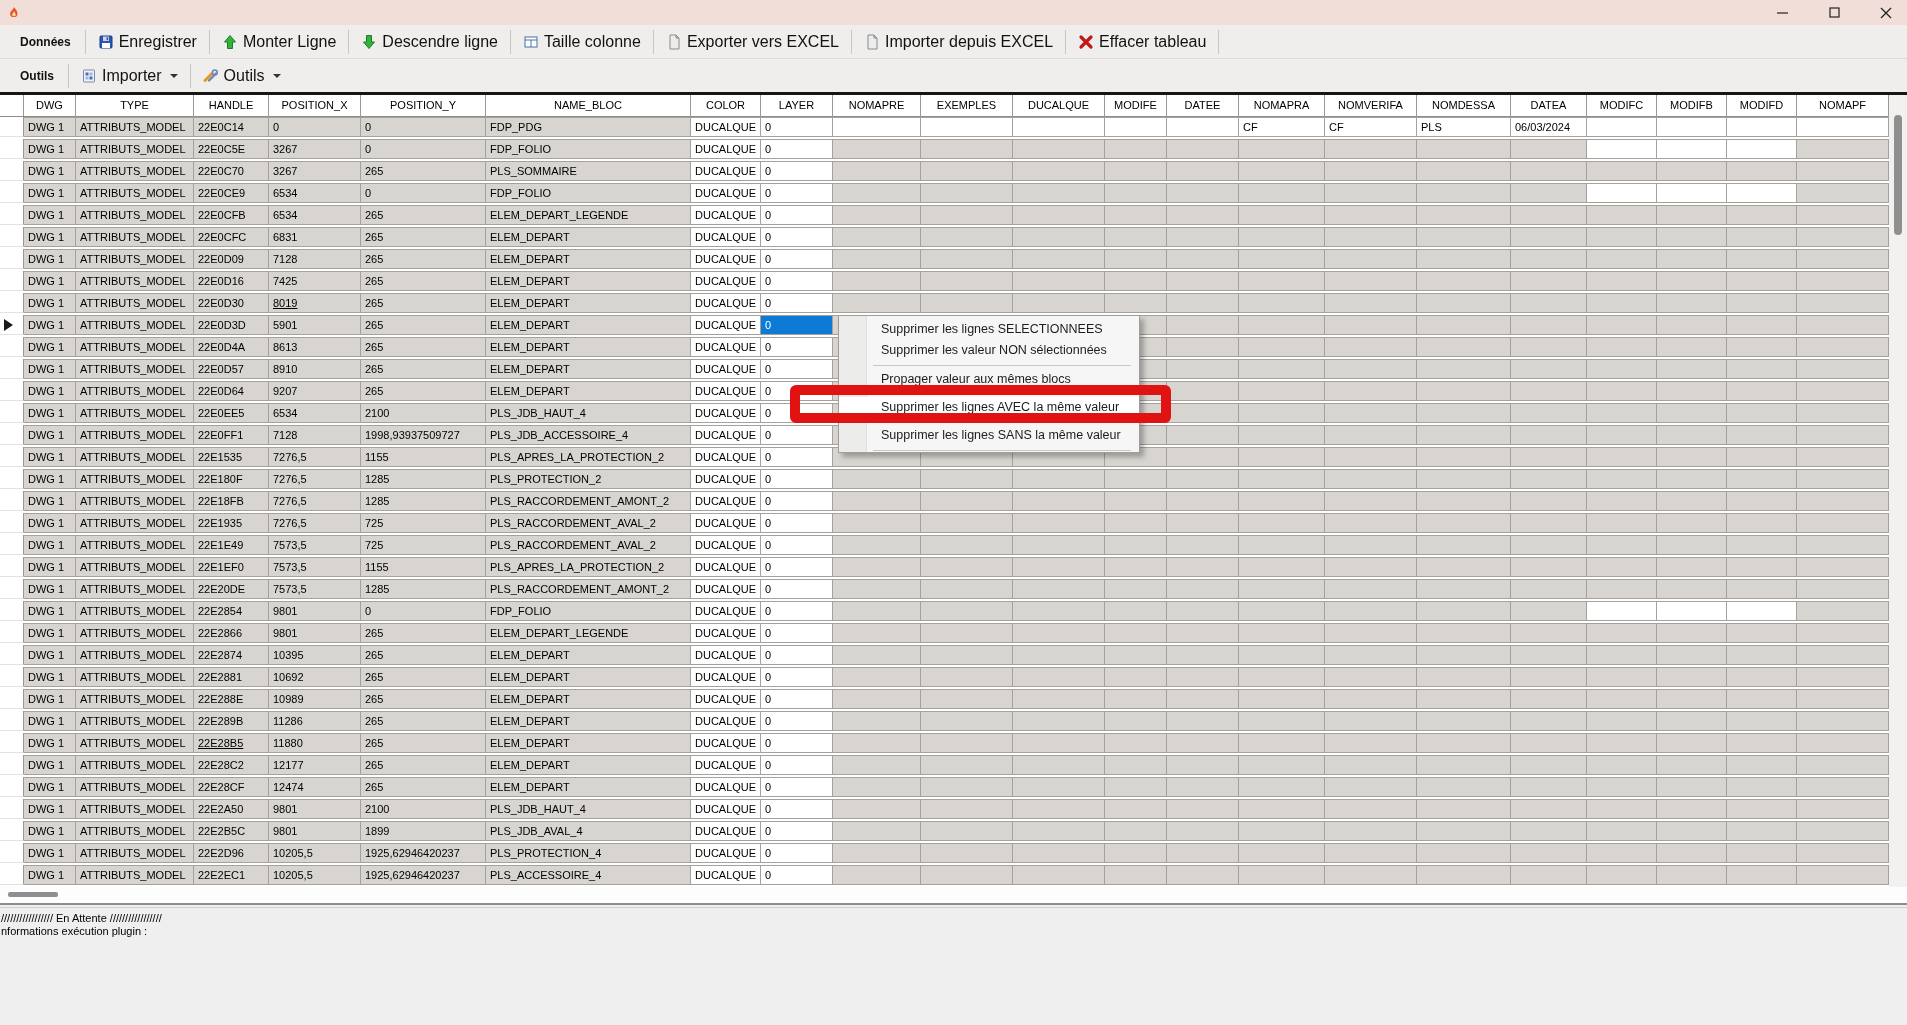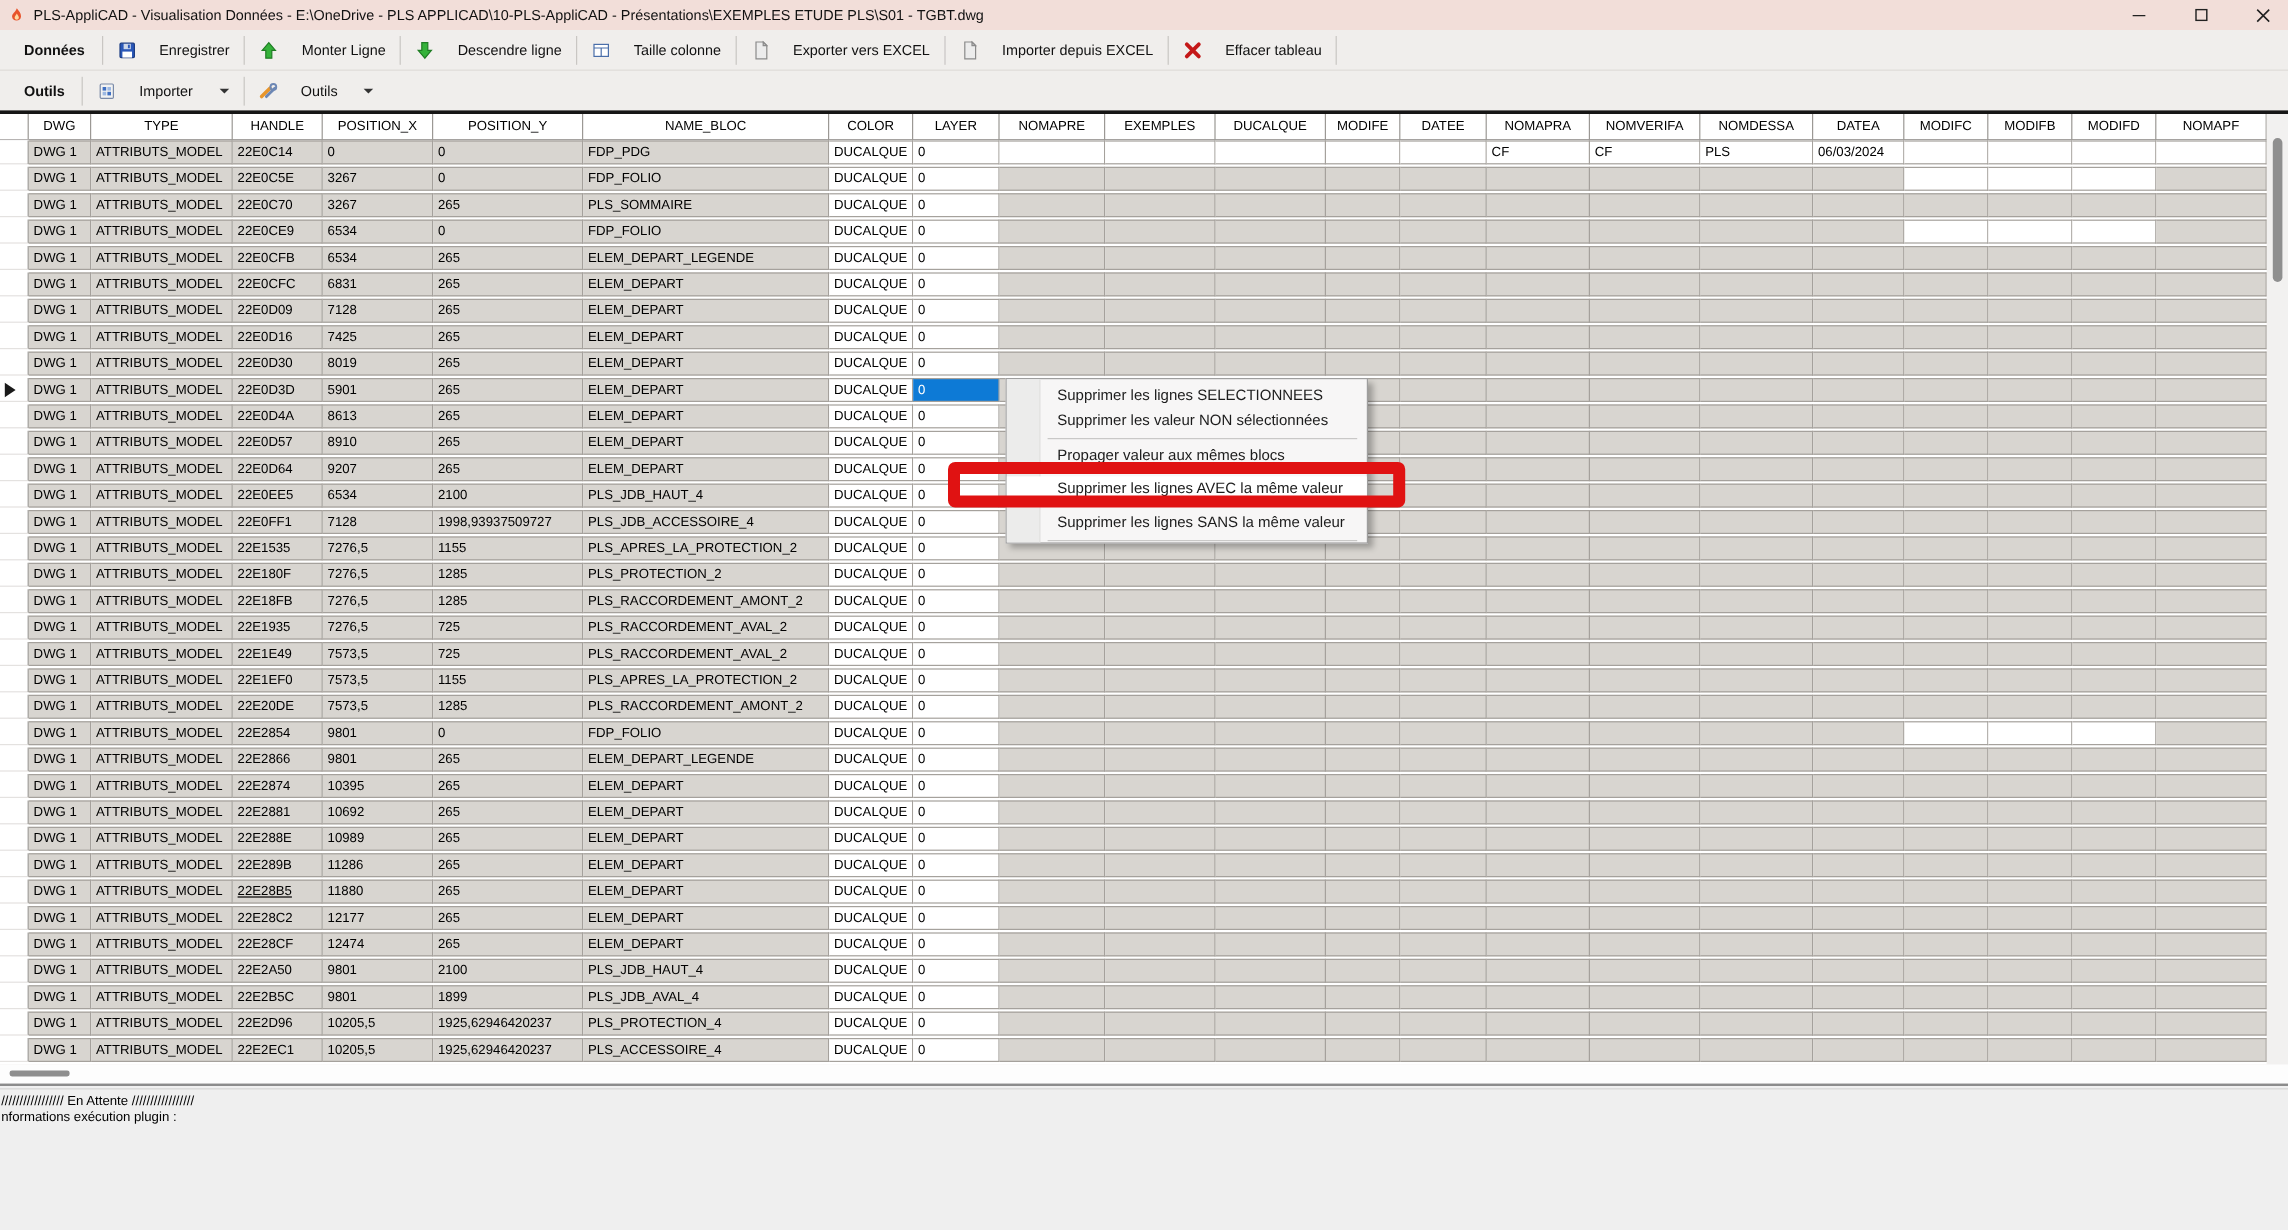--- a/index.html
+++ b/index.html
@@ -13,21 +13,21 @@
   .title-text { font-size:12px; color:#111; margin-left:6px; white-space:nowrap; }
   .win-controls { position:absolute; right:8px; top:0; height:25px; display:flex; align-items:center; gap:26px; }
   .win-btn { width:26px; height:22px; display:flex; align-items:center; justify-content:center; }
 
   
   .toolbar { position:absolute; left:0; width:1907px; background:#f0eeec; display:flex;
              align-items:center; padding-left:10px; }
   .toolbar1 { top:25px; height:34px; border-bottom:1px solid #ddd9d6; }
   .toolbar2 { top:59px; height:33px; }
   .menu-label { font-size:12px; font-weight:bold; color:#111; padding:0 10px; }
-  .tb-btn { display:flex; align-items:center; gap:19px; padding:4px 8px; font-size:12px; color:#111;
+  .tb-btn { display:flex; align-items:center; gap:5px; padding:4px 8px; font-size:16px; color:#111;
             white-space:nowrap; }
   .tb-sep { width:1px; height:24px; background:#c9c6c3; margin:0 4px; }
   .dd-arrow { width:0; height:0; border-left:4px solid transparent; border-right:4px solid transparent;
               border-top:4px solid #333; margin-left:3px; }
   .icon16 { width:16px; height:16px; flex:0 0 16px; }
 
   
   .grid-topline { position:absolute; left:0; top:92px; width:1907px; height:3px; background:#161616; }
   .grid { position:absolute; left:0; top:95px; width:1889px; height:792px; background:#ffffff; overflow:hidden; }
   .g-header { display:flex; height:22px; background:#ffffff; border-bottom:1px solid #8f8c89; }
@@ -77,21 +77,20 @@
 </head>
 <body>
 
 <div class="window">
 
   <div class="titlebar">
     <svg class="icon16" viewBox="0 0 16 16" style="width:14px;height:14px;">
       <path d="M8 1 C10 4 12 5 12 9 A4.3 4.3 0 0 1 3.5 9 C3.5 6 6.5 5 8 1 Z" fill="#e8542c"></path>
       <path d="M8 6 C9 8 10 8.4 10 10.2 A2.1 2.1 0 0 1 5.9 10.2 C5.9 8.6 7.2 8 8 6 Z" fill="#ffd9a0"></path>
     </svg>
-    <span class="title-text">PLS-AppliCAD - Visualisation Données - E:\OneDrive - PLS APPLICAD\10-PLS-AppliCAD - Présentations\EXEMPLES ETUDE PLS\S01 - TGBT.dwg</span>
     <div class="win-controls">
       <div class="win-btn">
         <svg width="11" height="11" viewBox="0 0 11 11">
             <line x1="0" y1="6" x2="11" y2="6" stroke="#222" stroke-width="1.2"></line>
           </svg>
       </div>
       <div class="win-btn">
         <svg width="11" height="11" viewBox="0 0 11 11">
             <rect x="1" y="1" width="9" height="9" fill="none" stroke="#222" stroke-width="1.2"></rect>
           </svg>
@@ -407,21 +406,21 @@
         <div class="g-cell c-grey" style="width: 70px;"></div>
         <div class="g-cell c-grey" style="width: 70px;"></div>
         <div class="g-cell c-grey" style="width: 70px;"></div>
         <div class="g-cell c-grey" style="width: 92px;"></div>
       </div>
       <div class="g-row">
         <div class="g-sel"></div>
         <div class="g-cell c-grey" style="width: 52px;">DWG 1</div>
         <div class="g-cell c-grey" style="width: 118px;">ATTRIBUTS_MODEL</div>
         <div class="g-cell c-grey" style="width: 75px;">22E0D30</div>
-        <div class="g-cell c-grey" style="width: 92px;">8019</div>
+        <div class="g-cell c-grey" style="width: 92px; text-decoration: underline;">8019</div>
         <div class="g-cell c-grey" style="width: 125px;">265</div>
         <div class="g-cell c-grey" style="width: 205px;">ELEM_DEPART</div>
         <div class="g-cell c-white" style="width: 70px;">DUCALQUE</div>
         <div class="g-cell c-white" style="width: 72px;">0</div>
         <div class="g-cell c-grey" style="width: 88px;"></div>
         <div class="g-cell c-grey" style="width: 92px;"></div>
         <div class="g-cell c-grey" style="width: 92px;"></div>
         <div class="g-cell c-grey" style="width: 62px;"></div>
         <div class="g-cell c-grey" style="width: 72px;"></div>
         <div class="g-cell c-grey" style="width: 86px;"></div>

